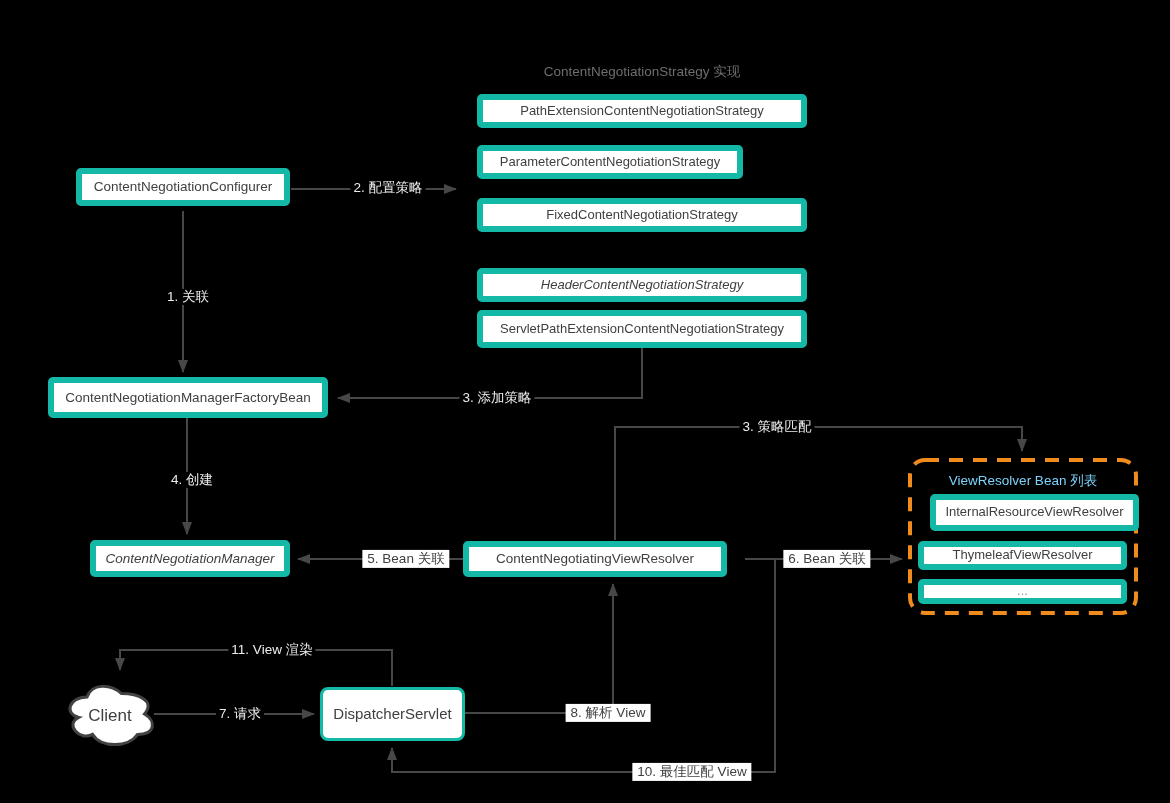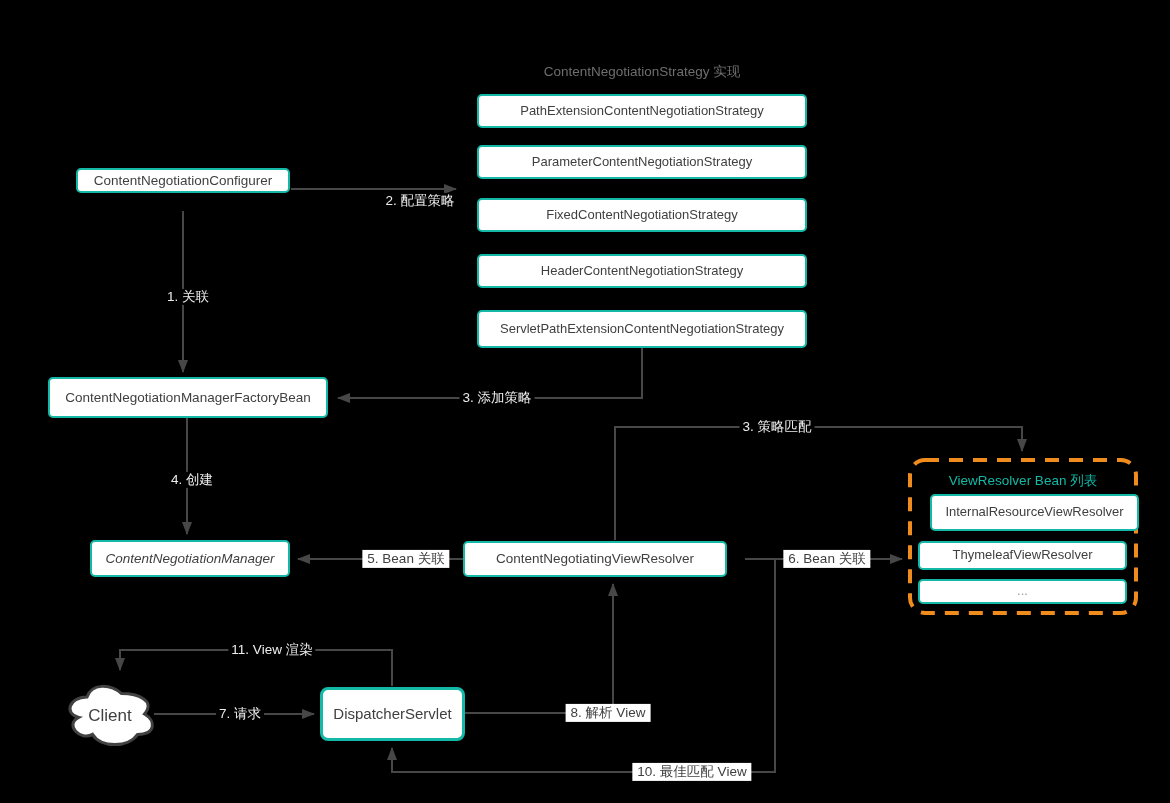--- a/index.html
+++ b/index.html
@@ -4,40 +4,40 @@
 <style>
   html,body{margin:0;padding:0;background:#000;}
   body{
     width:1170px;height:803px;position:relative;overflow:hidden;
     font-family:"Liberation Sans","DejaVu Sans",sans-serif;
   }
   .stage{position:absolute;left:0;top:0;width:1170px;height:803px;}
   svg.stage{z-index:1;}
   .box{
     position:absolute;z-index:2;box-sizing:border-box;
-    background:#fff;border:2px solid #14b8a6;border-radius:5px;
+    background:#fff;border:6px solid #14b8a6;border-radius:5px;
     color:#3f3f3f;font-size:13.5px;line-height:1.3;
     display:flex;align-items:center;justify-content:center;
     text-align:center;padding:2px 9px;word-break:break-all;
   }
   .box.sharp{border-radius:8px;border-width:3px;font-size:15px;word-break:normal;}
   .box.small{font-size:13px;}
   .box.muted{color:#9a9a9a;}
   .edge-label{
     position:absolute;z-index:3;transform:translate(-50%,-50%);
     font-size:13.5px;white-space:nowrap;line-height:1.2;
   }
   .edge-label.on-black{color:#ededed;background:#000;padding:0 3px;}
   .edge-label.on-white{color:#3f3f3f;background:#fff;padding:1px 5px;}
   .group-title{
     position:absolute;z-index:2;transform:translate(-50%,-50%);
     font-size:13.5px;white-space:nowrap;
   }
   .group-title.top{color:#6e6e6e;}
-  .group-title.resolver{color:#14b8a6;}
+  .group-title.resolver{color:#7dd3fc;}
   .cloud-label{
     position:absolute;z-index:3;transform:translate(-50%,-50%);
     color:#3f3f3f;font-size:17px;white-space:nowrap;
   }
 </style>
 </head>
 <body>
 
 <svg class="stage" width="1170" height="803" viewBox="0 0 1170 803" xmlns="http://www.w3.org/2000/svg">
   <defs>
@@ -61,38 +61,38 @@
   <rect x="910" y="460" width="226" height="153" rx="15" fill="none" stroke="#F08C1E" stroke-width="4" stroke-dasharray="14 10"></rect>
   <path d="M87,697 C68.6,697 64,714 78.7,717.4 C64,724.9 80.6,741.2 92.5,734.4
            C100.8,748 128.4,748 137.6,734.4 C156,734.4 156,720.8 144.5,714
            C156,700.4 137.6,693.6 121.5,693.6 C110,683.4 91.6,683.4 87,697 Z" fill="#ffffff" stroke="#424242" stroke-width="3"></path>
 </svg>
 
 <div class="group-title top" style="left:642px;top:72px;">ContentNegotiationStrategy 实现</div>
 <div class="group-title resolver" style="left:1023px;top:481px;">ViewResolver Bean 列表</div>
 
 <div class="box small" style="left:477px;top:94px;width:330px;height:34px;">PathExtensionContentNegotiationStrategy</div>
-<div class="box small" style="left:477px;top:145px;width:330px;height:34px;">ParameterContentNegotiationStrategy</div>
+<div class="box small" style="left:477px;top:145px;width:266px;height:34px;">ParameterContentNegotiationStrategy</div>
 <div class="box small" style="left:477px;top:198px;width:330px;height:34px;">FixedContentNegotiationStrategy</div>
-<div class="box small" style="left:477px;top:254px;width:330px;height:34px;">HeaderContentNegotiationStrategy</div>
+<div class="box small" style="left:477px;top:268px;width:330px;height:34px;font-style:italic;">HeaderContentNegotiationStrategy</div>
 <div class="box small" style="left:477px;top:310px;width:330px;height:38px;">ServletPathExtensionContentNegotiationStrategy</div>
 
-<div class="box" style="left:76px;top:168px;width:214px;height:25px;">ContentNegotiationConfigurer</div>
+<div class="box" style="left:76px;top:168px;width:214px;height:38px;">ContentNegotiationConfigurer</div>
 <div class="box" style="left:48px;top:377px;width:280px;height:41px;">ContentNegotiationManagerFactoryBean</div>
 <div class="box" style="left:90px;top:540px;width:200px;height:37px;font-style:italic;">ContentNegotiationManager</div>
 <div class="box" style="left:463px;top:541px;width:264px;height:36px;">ContentNegotiatingViewResolver</div>
 <div class="box sharp" style="left:320px;top:687px;width:145px;height:54px;">DispatcherServlet</div>
 <div class="cloud-label" style="left:110px;top:716px;">Client</div>
 
 <div class="box small" style="left:918px;top:494px;width:209px;height:37px;margin-left:12px;">InternalResourceViewResolver</div>
 <div class="box small" style="left:918px;top:541px;width:209px;height:29px;">ThymeleafViewResolver</div>
 <div class="box small muted" style="left:918px;top:579px;width:209px;height:25px;">...</div>
 
 <div class="edge-label on-black" style="left:188px;top:297px;">1. 关联</div>
-<div class="edge-label on-black" style="left:388px;top:201px;margin-left:32px;">2. 配置策略</div>
+<div class="edge-label on-black" style="left:388px;top:188px;">2. 配置策略</div>
 <div class="edge-label on-black" style="left:497px;top:398px;">3. 添加策略</div>
 <div class="edge-label on-black" style="left:192px;top:480px;">4. 创建</div>
 <div class="edge-label on-white" style="left:406px;top:559px;">5. Bean 关联</div>
 <div class="edge-label on-white" style="left:827px;top:559px;">6. Bean 关联</div>
 <div class="edge-label on-black" style="left:240px;top:714px;">7. 请求</div>
 <div class="edge-label on-white" style="left:608px;top:713px;">8. 解析 View</div>
 <div class="edge-label on-black" style="left:777px;top:427px;">3. 策略匹配</div>
 <div class="edge-label on-white" style="left:692px;top:772px;">10. 最佳匹配 View</div>
 <div class="edge-label on-black" style="left:272px;top:650px;">11. View 渲染</div>
 

